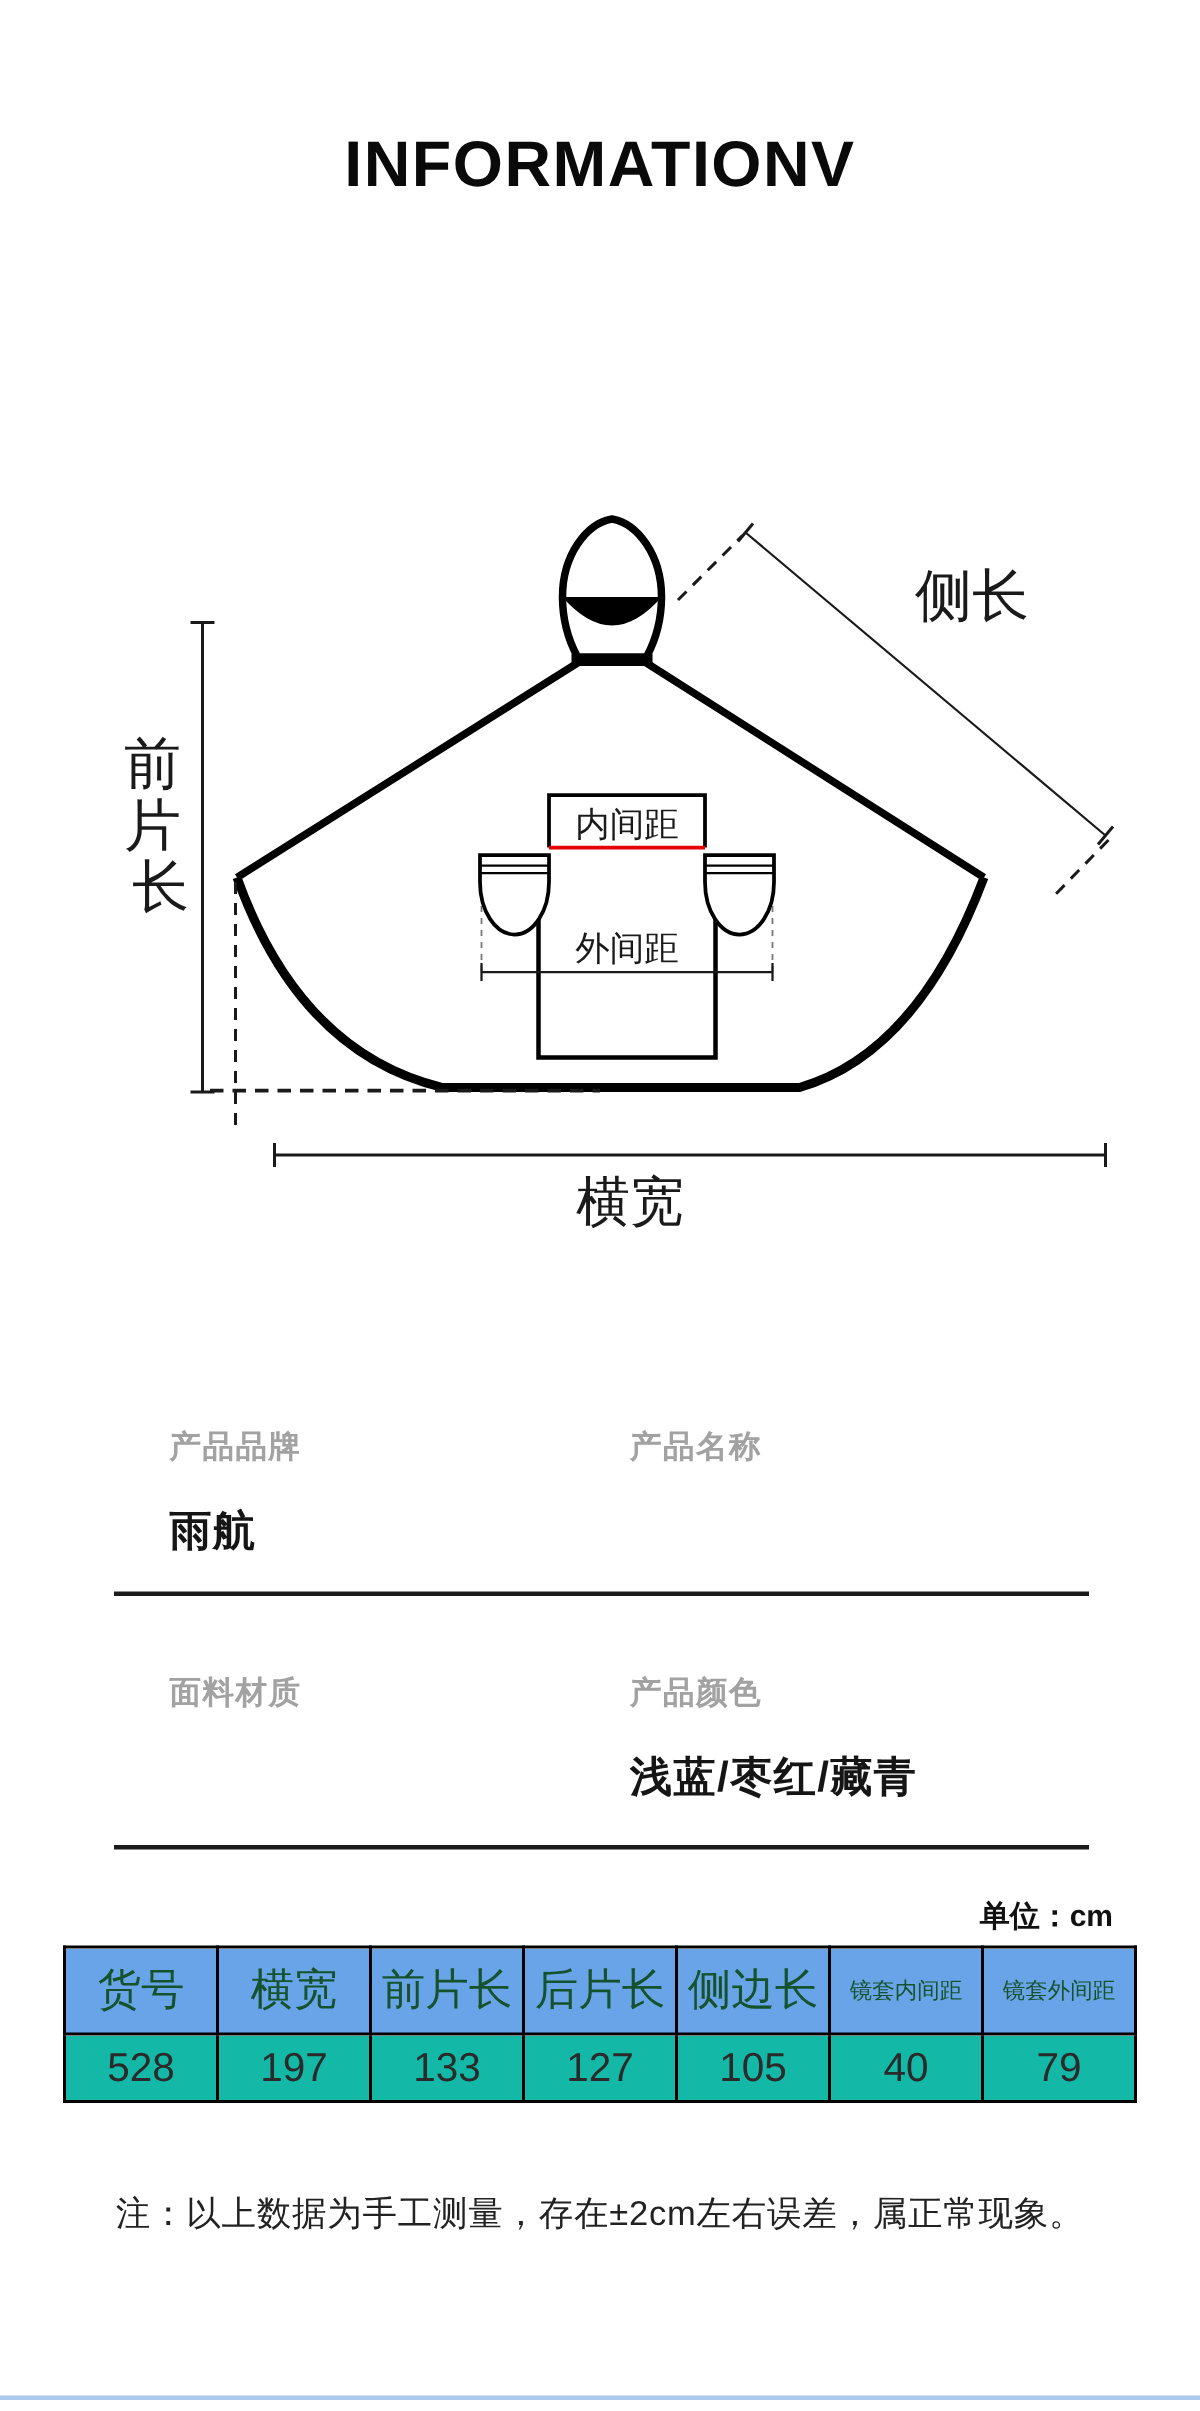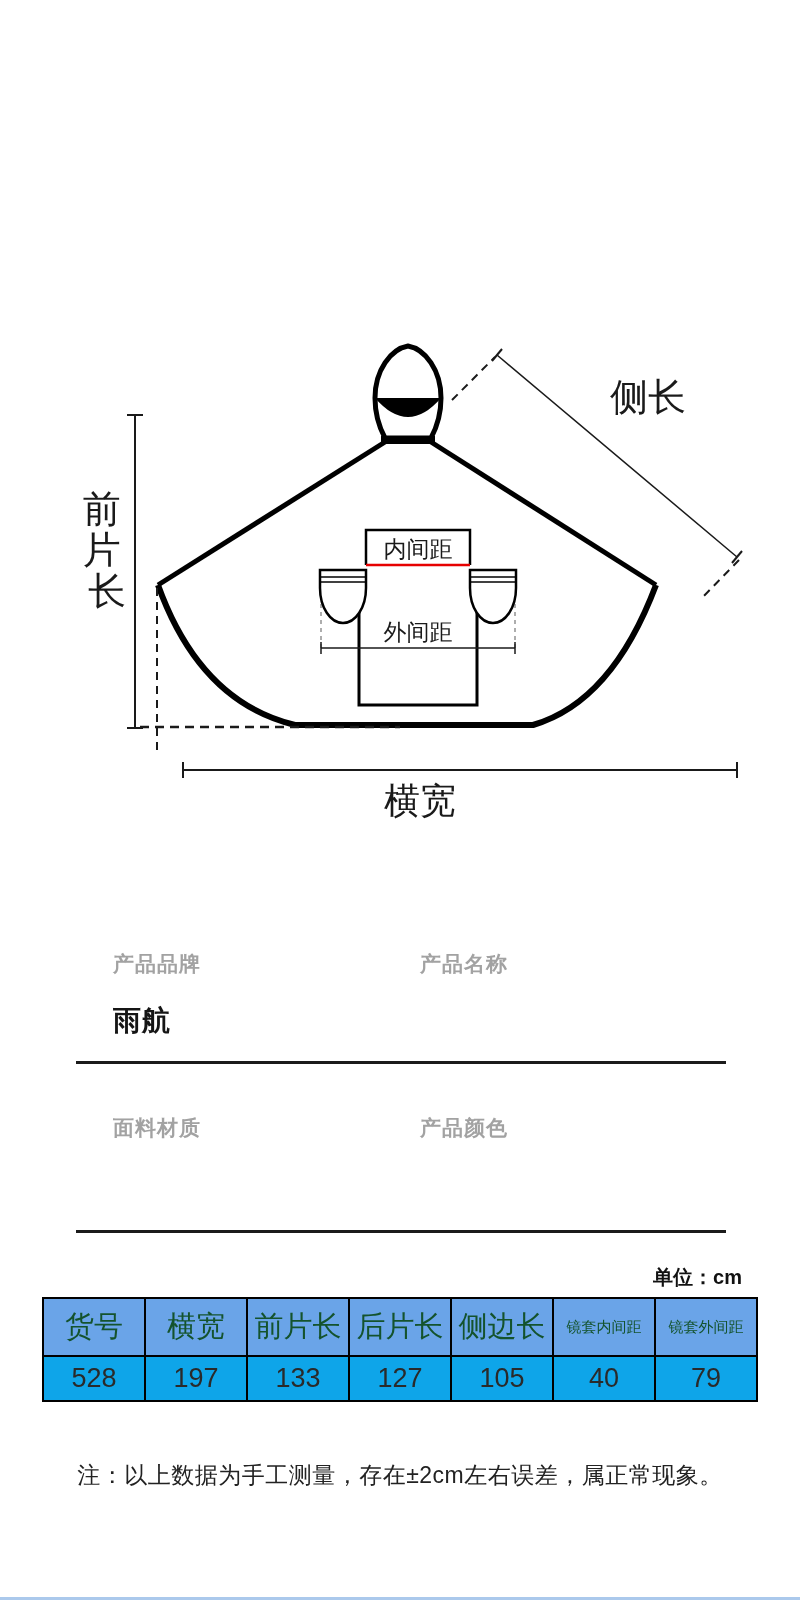--- a/index.html
+++ b/index.html
@@ -72,41 +72,42 @@
     white-space:nowrap;
   }
   .size-table th{
     background:var(--header-bg);
     color:#14532d;
     font-size:29px;font-weight:500;
     height:58px;
   }
   .size-table th.small{font-size:15px;}
   .size-table td{
-    background:#0ea5e9;
+    background:#14b8a6;
     color:#2a2a2a;
     font-size:27px;font-weight:400;
     height:45px;
   }
   .note{
     position:absolute;top:1460px;left:0;right:0;
     text-align:center;
     font-size:23px;color:#222;letter-spacing:0.5px;
   }
   .footer-line{
     position:absolute;top:1597px;left:0;
     width:800px;height:3px;
     background:var(--footer-line);
   }
 </style>
 </head>
 <body>
 
 <div class="page">
 
+  <div class="title-en">INFORMATIONV</div>
 
   <svg class="diagram" viewBox="0 0 800 490" xmlns="http://www.w3.org/2000/svg">
 
     <g stroke="#000" fill="none">
       <path d="M 385,108 C 378,95 375,82 375,68 C 375,40 391,19 408,16 C 425,19 441,40 441,68 C 441,82 438,95 431,108 Z" fill="#ffffff" stroke-width="5" stroke-linejoin="round"></path>
       <path d="M 375,68 Q 408,106 441,68 Z" fill="#000000" stroke="none"></path>
       <line x1="381" y1="110" x2="435" y2="110" stroke-width="8"></line>
       <line x1="385" y1="112" x2="158" y2="255" stroke-width="5"></line>
       <line x1="431" y1="112" x2="656" y2="255" stroke-width="5"></line>
       <path d="M 158,255 Q 200,372 295,395 L 533,395 Q 612,372 656,255" stroke-width="6"></path>
@@ -168,20 +169,21 @@
   </svg>
 
   <div class="spec-label" style="left:113px;top:950px">产品品牌</div>
   <div class="spec-value" style="left:113px;top:990px">雨航</div>
   <div class="spec-label" style="left:420px;top:950px">产品名称</div>
 
   <div class="divider" style="top:1061px"></div>
 
   <div class="spec-label" style="left:113px;top:1114px">面料材质</div>
   <div class="spec-label" style="left:420px;top:1114px">产品颜色</div>
+  <div class="spec-value" style="left:420px;top:1154px">浅蓝/枣红/藏青</div>
 
   <div class="divider" style="top:1230px"></div>
 
   <div class="unit-label">单位：cm</div>
 
   <table class="size-table">
     <tbody>
         <tr>
       <th>货号</th>
       <th>横宽</th>

